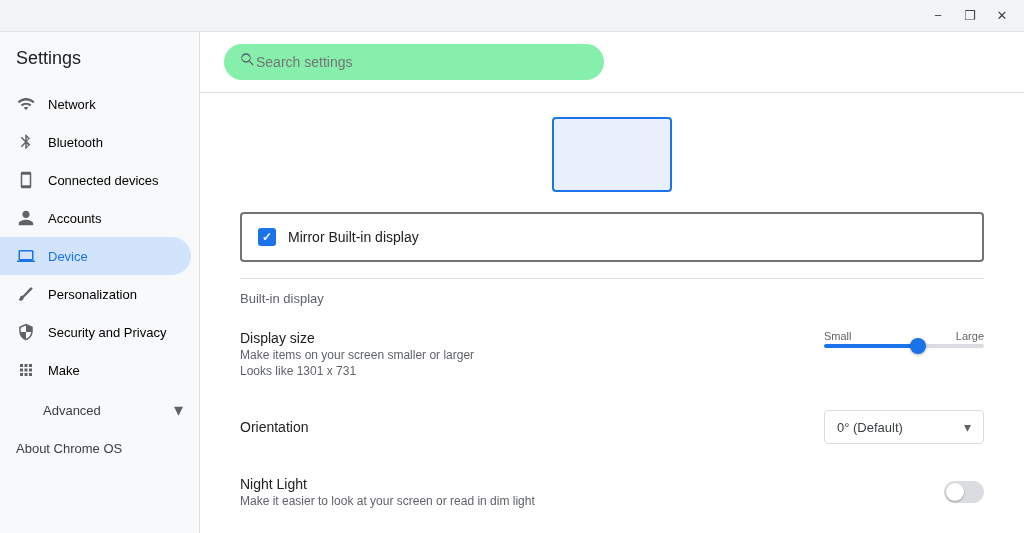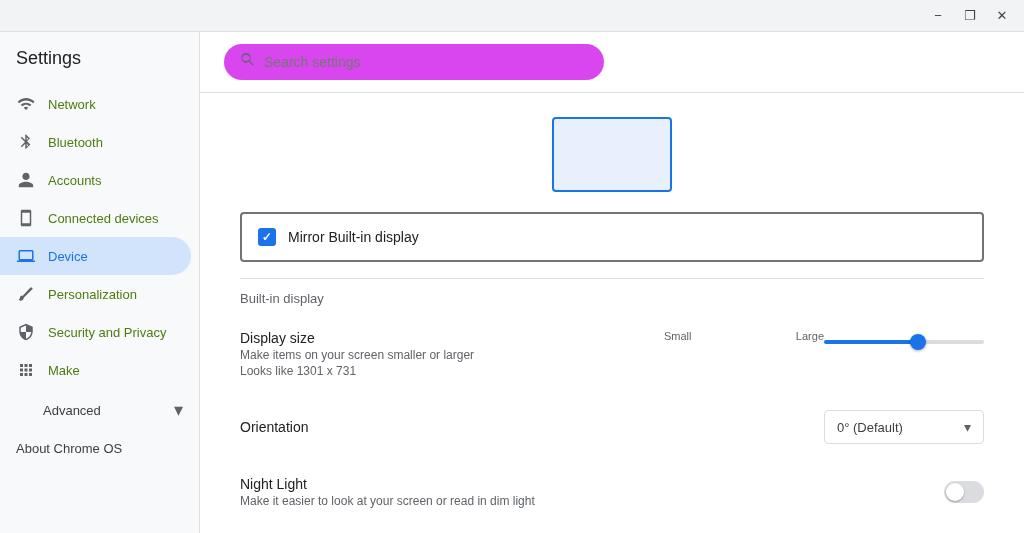--- a/index.html
+++ b/index.html
@@ -70,21 +70,21 @@
 
     .sidebar-item {
       display: flex;
       align-items: center;
       padding: 10px 16px;
       cursor: pointer;
       border-radius: 0 24px 24px 0;
       margin-right: 8px;
       gap: 12px;
       font-size: 13px;
-      color: #4d7c0f;
+      color: #000000;
     }
     .sidebar-item.active {
       background: #d2e3fc;
       color: #1a73e8;
       font-weight: 500;
     }
     .sidebar-item .icon {
       font-size: 16px;
       width: 20px;
       display: flex;
@@ -125,25 +125,24 @@
       background: #fff;
       border-bottom: 1px solid #e0e0e0;
       position: sticky;
       top: 0;
       z-index: 10;
     }
 
     .search-bar {
       display: flex;
       align-items: center;
-      background: #d946ef;
+      background: #86efac;
       border-radius: 24px;
       padding: 8px 16px;
       width: 380px;
-      gap: 8px;
     }
     .search-bar input {
       border: none;
       background: transparent;
       outline: none;
       font-size: 14px;
       color: #3c4043;
       width: 100%;
     }
     .search-bar .search-icon {
@@ -233,21 +232,21 @@
     .slider-labels {
       display: flex;
       justify-content: space-between;
       font-size: 11px;
       color: #5f6368;
       width: 160px;
       margin-bottom: 2px;
     }
     .slider-wrapper {
       display: flex;
-      flex-direction: row;
+      flex-direction: column;
       align-items: flex-end;
     }
     .custom-slider {
       width: 160px;
       -webkit-appearance: none;
       appearance: none;
       height: 4px;
       border-radius: 2px;
       background: linear-gradient(to right, #1a73e8 60%, #dadce0 60%);
       outline: none;
@@ -344,33 +343,33 @@
         <svg width="18" height="18" viewBox="0 0 24 24" fill="currentColor">
             <path d="M17.7 7.7L12 2h-1v7.6L6.4 5 5 6.4l5.6 5.6L5 17.6 6.4 19l4.6-4.6V21h1l5.7-5.7-4.3-4.3 4.3-4.3zM13 5.8l1.9 1.9-1.9 1.9V5.8zm1.9 10.5L13 18.2v-3.8l1.9 1.9z"></path>
           </svg>
       </span>
       <span>Bluetooth</span>
     </div>
 
     <div class="sidebar-item">
       <span class="icon">
         <svg width="18" height="18" viewBox="0 0 24 24" fill="currentColor">
+            <path d="M17 1H7c-1.1 0-2 .9-2 2v18c0 1.1.9 2 2 2h10c1.1 0 2-.9 2-2V3c0-1.1-.9-2-2-2zm0 18H7V5h10v14z"></path>
+          </svg>
+      </span>
+      <span>Connected devices</span>
+    </div>
+
+    <div class="sidebar-item">
+      <span class="icon">
+        <svg width="18" height="18" viewBox="0 0 24 24" fill="currentColor">
             <path d="M12 12c2.7 0 4.8-2.1 4.8-4.8S14.7 2.4 12 2.4 7.2 4.5 7.2 7.2 9.3 12 12 12zm0 2.4c-3.2 0-9.6 1.6-9.6 4.8v2.4h19.2v-2.4c0-3.2-6.4-4.8-9.6-4.8z"></path>
           </svg>
       </span>
       <span>Accounts</span>
-    </div>
-
-    <div class="sidebar-item">
-      <span class="icon">
-        <svg width="18" height="18" viewBox="0 0 24 24" fill="currentColor">
-            <path d="M17 1H7c-1.1 0-2 .9-2 2v18c0 1.1.9 2 2 2h10c1.1 0 2-.9 2-2V3c0-1.1-.9-2-2-2zm0 18H7V5h10v14z"></path>
-          </svg>
-      </span>
-      <span>Connected devices</span>
     </div>
 
     <div class="sidebar-item active">
       <span class="icon">
         <svg width="18" height="18" viewBox="0 0 24 24" fill="currentColor">
             <path d="M20 18c1.1 0 2-.9 2-2V6c0-1.1-.9-2-2-2H4c-1.1 0-2 .9-2 2v10c0 1.1.9 2 2 2H0v2h24v-2h-4zM4 6h16v10H4V6z"></path>
           </svg>
       </span>
       <span>Device</span>
     </div>

